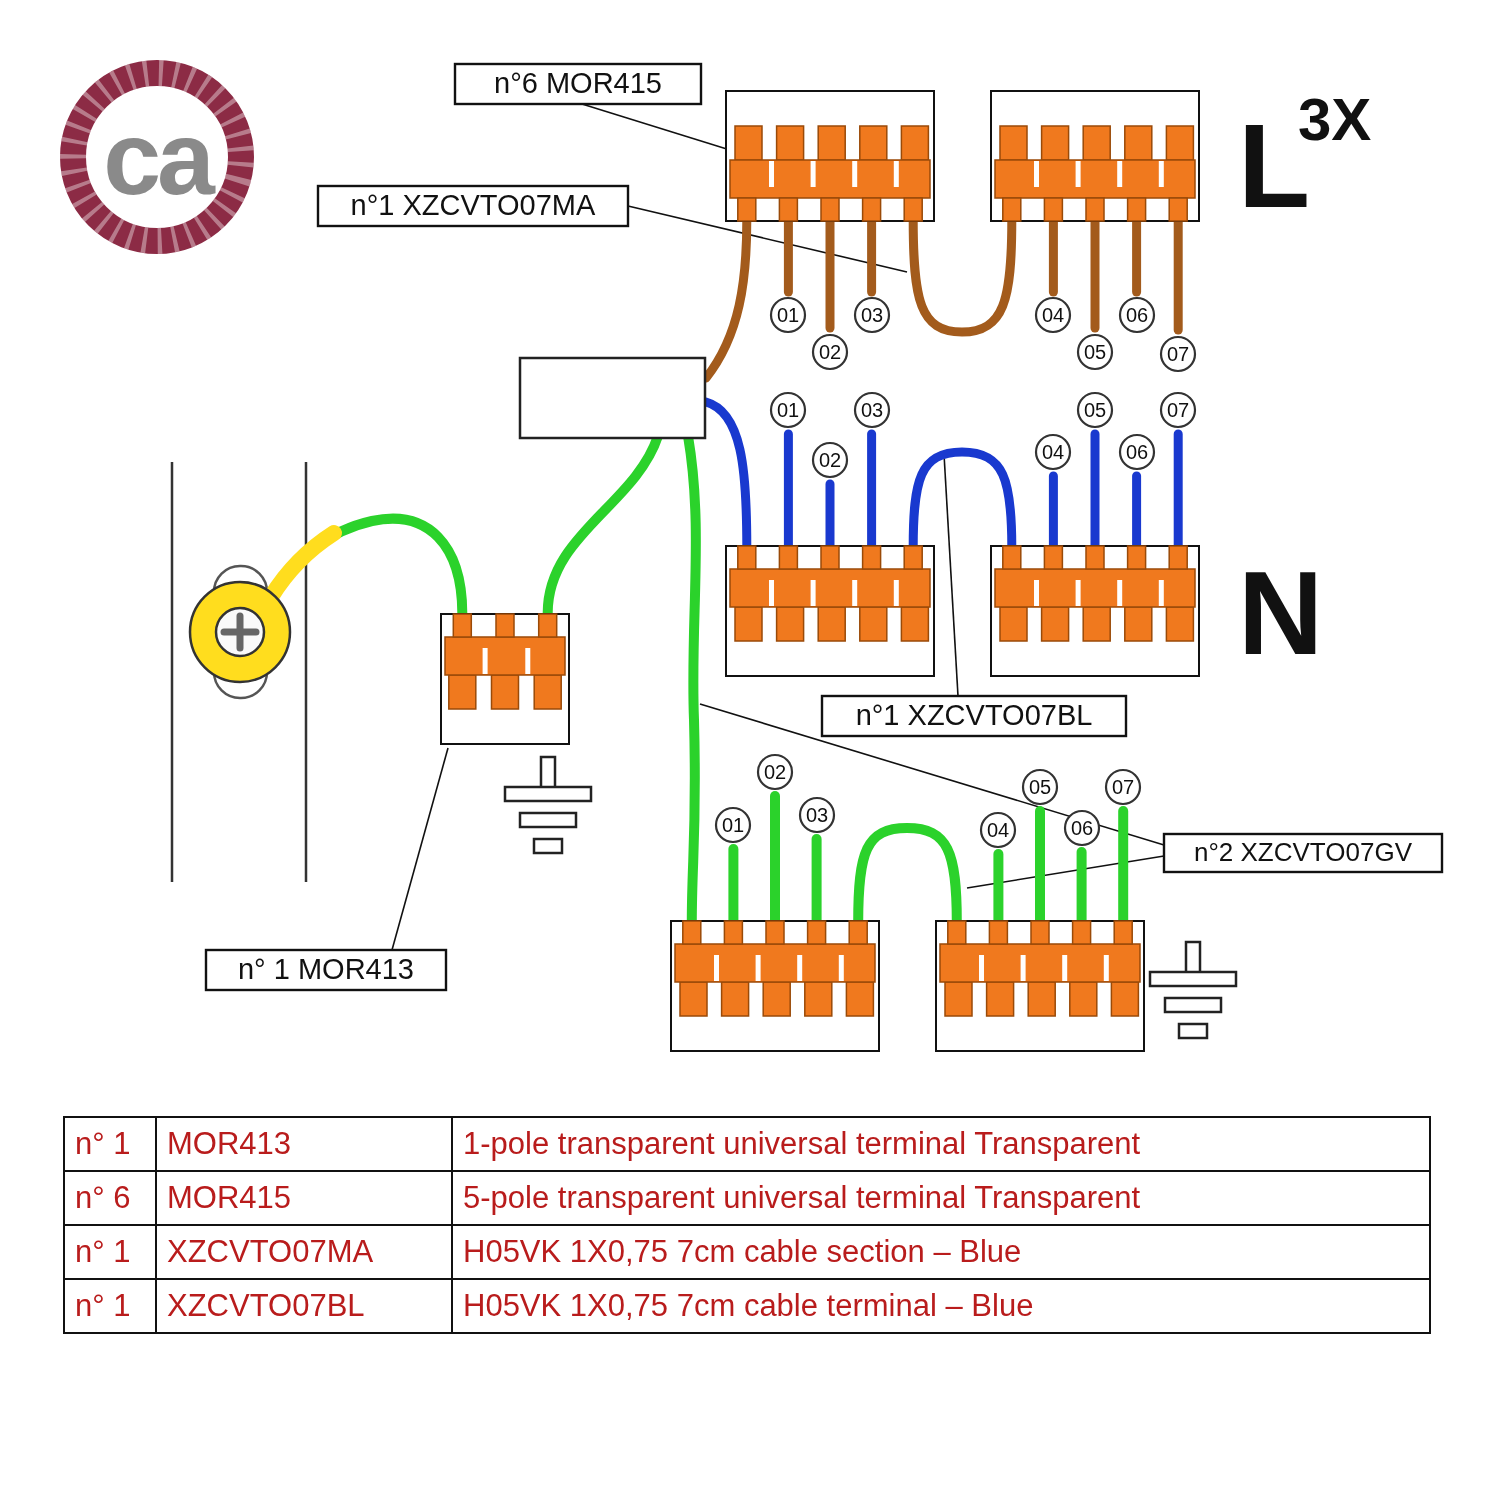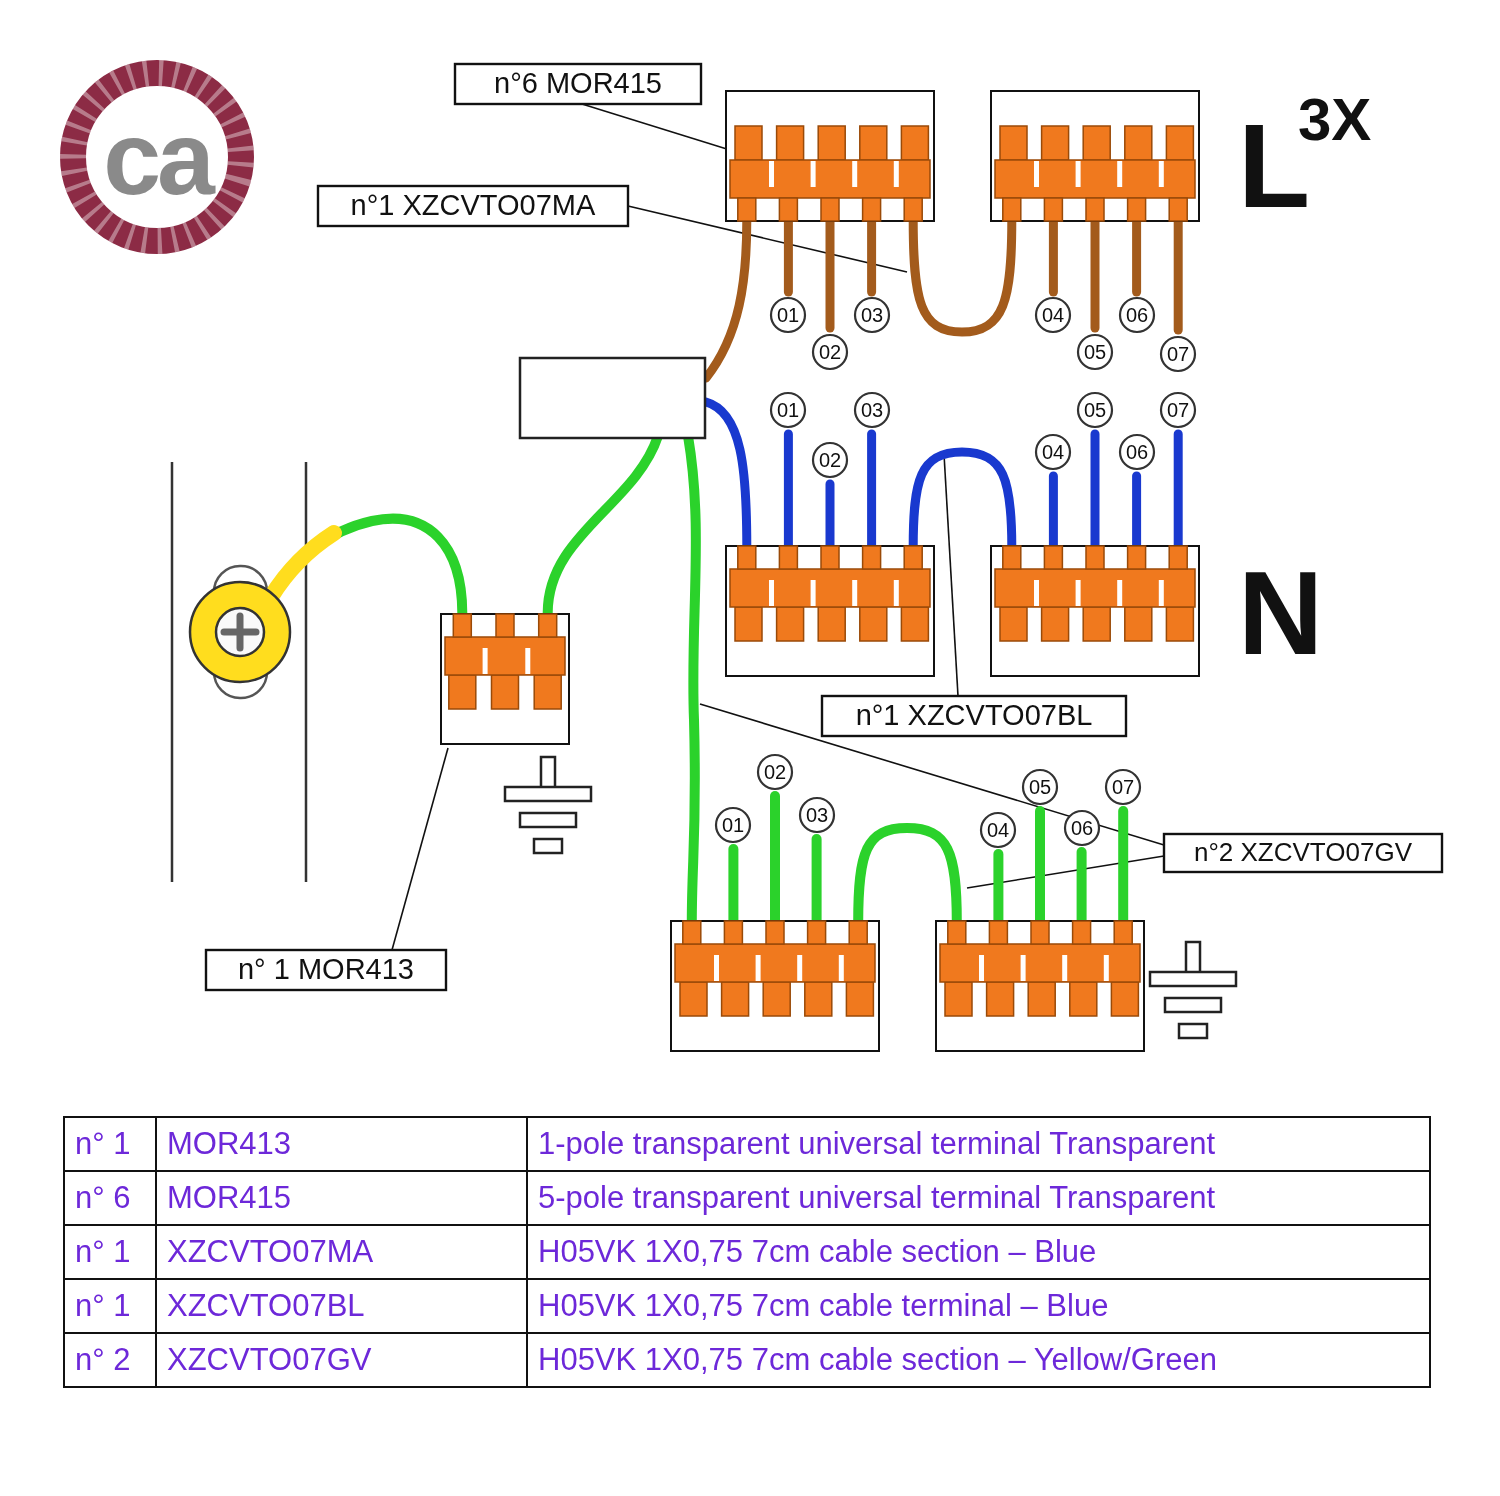--- a/index.html
+++ b/index.html
@@ -20,29 +20,29 @@
   .ptr { stroke:#111; stroke-width:1.6; fill:none; }
   .callout-box { fill:#fff; stroke:#111; stroke-width:2.4; }
   .callout-text { font-size:29px; fill:#111; text-anchor:middle; }
   .callout-text.small { font-size:26px; }
   .numc { fill:#fff; stroke:#333; stroke-width:2.2; }
   .numt { font-size:20px; fill:#111; text-anchor:middle; }
   .bigletter { fill:#111; font-weight:bold; }
 
   .bom {
     position:absolute; left:63px; top:1116px; width:1368px;
-    border-collapse:collapse; table-layout:fixed; font-size:31px; color:#6d28d9;
+    border-collapse:collapse; table-layout:fixed; font-size:31px; color:#b91c1c;
     background:#fff;
   }
   .bom td {
     border:2px solid #111; height:54px; padding:0 10px;
     white-space:nowrap; overflow:hidden; vertical-align:middle;
   }
   .bom td.qty  { width:92px; padding-right:4px; }
-  .bom td.code { width:371px; }
+  .bom td.code { width:296px; }
 </style>
 </head>
 <body>
 
 <div class="stage">
 <svg width="1500" height="1496" viewBox="0 0 1500 1496">
   <defs>
     <g id="term5">
       <rect x="1" y="1" width="208" height="130" fill="#fff" stroke="#111" stroke-width="2"></rect>
       <rect x="10" y="36" width="27" height="34" fill="#F0791E" stroke="#9A4A08" stroke-width="1.5"></rect>
@@ -306,20 +306,15 @@
     <tr>
       <td class="qty">n° 1</td>
       <td class="code">XZCVTO07MA</td>
       <td class="desc">H05VK 1X0,75 7cm cable section – Blue</td>
     </tr>
     <tr>
       <td class="qty">n° 1</td>
       <td class="code">XZCVTO07BL</td>
       <td class="desc">H05VK 1X0,75 7cm cable terminal – Blue</td>
     </tr>
-    <tr>
-      <td class="qty">n° 2</td>
-      <td class="code">XZCVTO07GV</td>
-      <td class="desc">H05VK 1X0,75 7cm cable section – Yellow/Green</td>
-    </tr>
   </tbody>
 </table>
 </div>
 
 </body></html>

